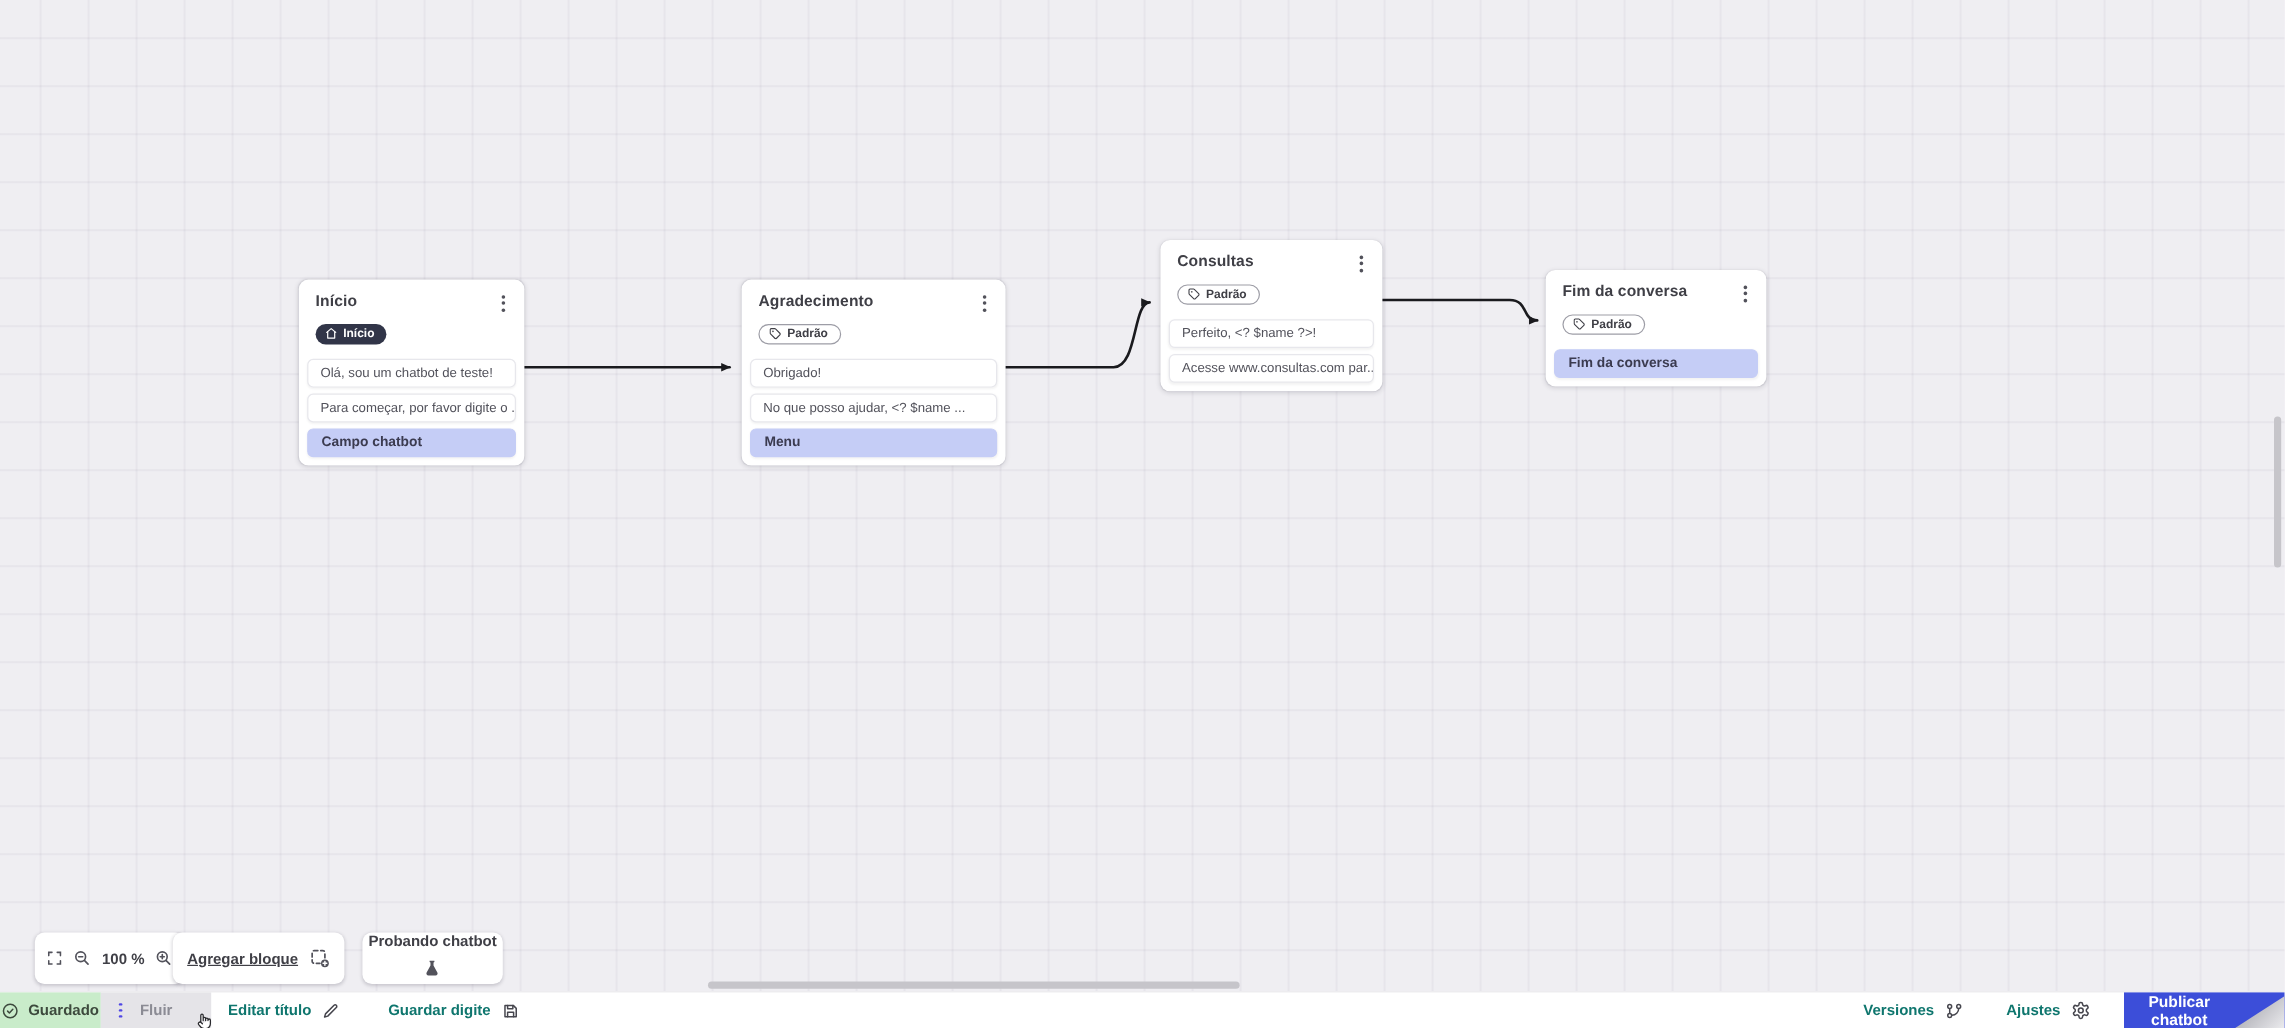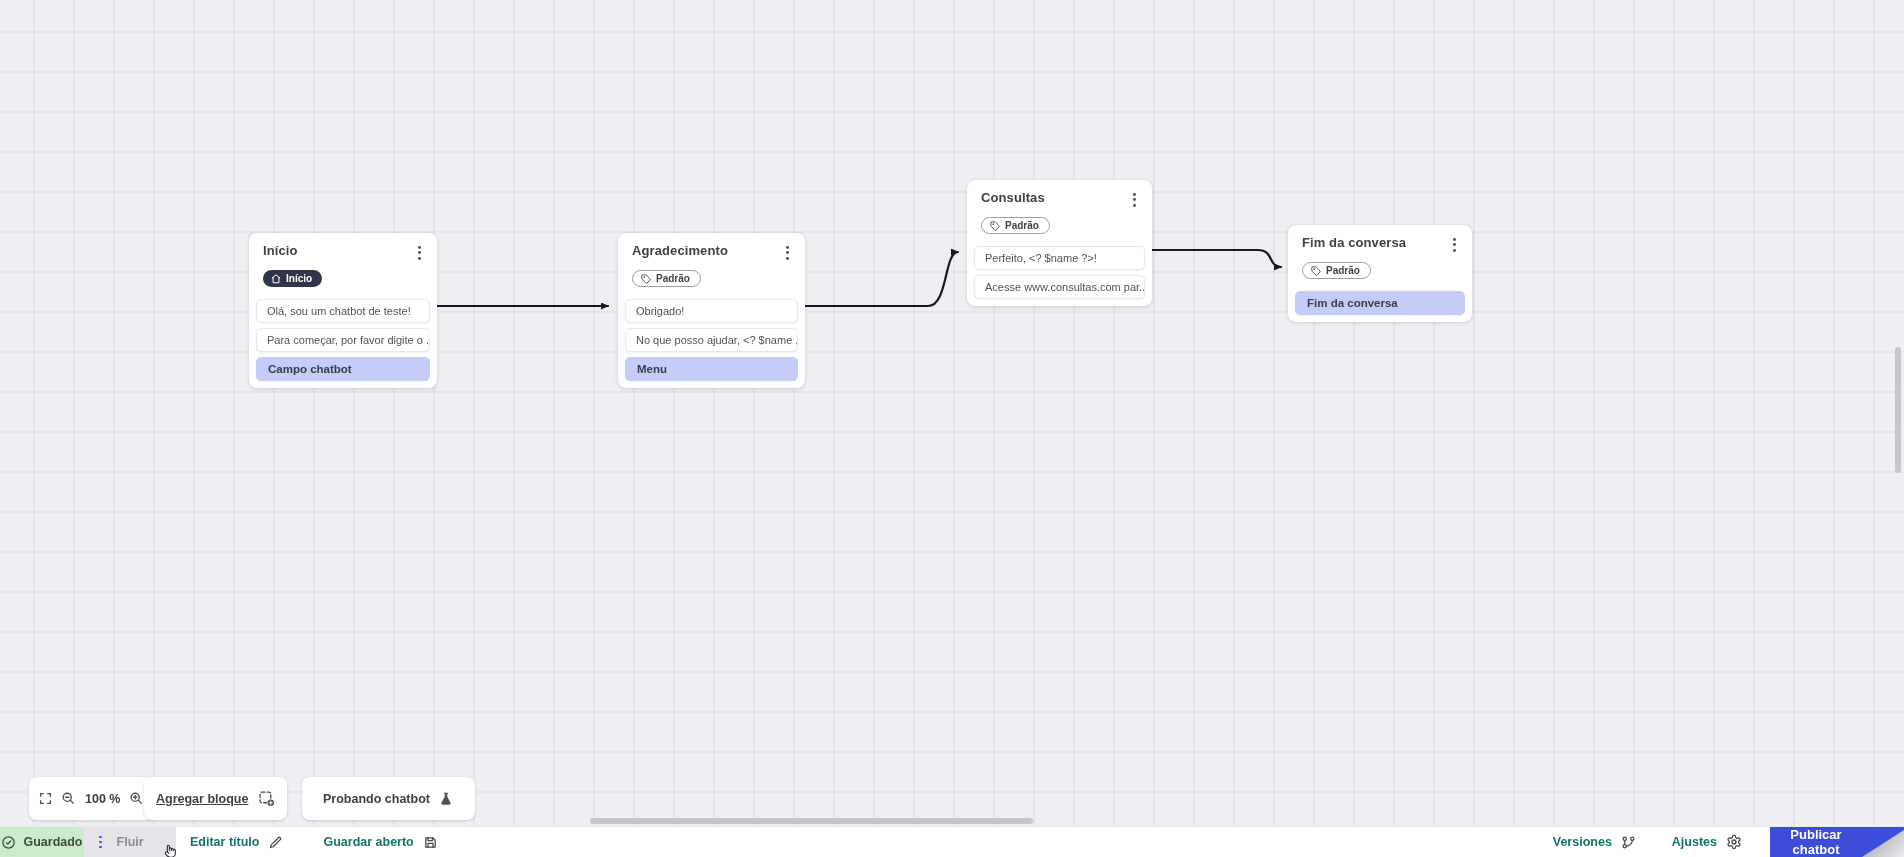--- a/index.html
+++ b/index.html
@@ -15,22 +15,22 @@
     background-position:-7px -9px;
   }
   #edges { position:absolute; inset:0; pointer-events:none; }
 
   
   .node {
     position:absolute; background:#ffffff; border-radius:8px;
     box-shadow:0 1px 4px rgba(30,25,50,0.14), 0 0 1px rgba(30,25,50,0.10);
   }
   .node-inicio        { left:249px; top:233px; width:188px; }
-  .node-agradecimento { left:618px; top:233px; width:187px; }
-  .node-consultas     { left:967px; top:180px; width:185px; }
+  .node-agradecimento { left:618px; top:233px; width:220px; }
+  .node-consultas     { left:967px; top:200px; width:185px; }
   .node-fim           { left:1288px; top:225px; width:184px; }
 
   .node-header { display:flex; justify-content:space-between; align-items:flex-start; padding:10px 10px 0 14px; }
   .node-title  { font-size:13px; font-weight:700; color:#3f3f46; letter-spacing:.1px; }
   .kebab { display:flex; flex-direction:column; gap:2.6px; align-items:center; padding:3px 6px; cursor:pointer; }
   .kebab i { width:2.8px; height:2.8px; border-radius:50%; background:#52525b; display:block; }
 
   .badge-row { padding:7px 14px 8px; }
   .badge-dark {
     display:inline-flex; align-items:center; gap:5px; background:#313548; color:#fff;
@@ -53,21 +53,21 @@
   }
 
   
   .pill {
     position:absolute; top:777px; height:43px; background:#fff; border-radius:8px;
     box-shadow:0 1px 3px rgba(25,20,45,0.18); display:flex; align-items:center;
     font-size:12.5px; font-weight:700; color:#3f3f46; cursor:default;
   }
   #zoom-pill    { left:29px;  padding:0 10px; gap:9px; }
   #add-block    { left:144px; padding:0 12px; gap:10px;text-decoration:underline; }
-  #test-chatbot { left:302px; padding:0 21px; gap:8px; }
+  #test-chatbot { left:302px; padding:0 5px; gap:8px;flex-direction:column; }
   .tool-icon { display:flex; align-items:center; color:#52525b; cursor:pointer; }
   .zoom-label { font-size:12.5px; font-weight:700; color:#3f3f46; }
 
   
   #hscroll { position:absolute; left:590px; top:818px; width:443px; height:6px; border-radius:3px; background:#c6c5ca; }
   #vscroll { position:absolute; left:1895px; top:347px; width:6px; height:126px; border-radius:3px; background:#c6c5ca; }
 
   
   #statusbar {
     position:absolute; left:0; right:0; bottom:0; height:31px; background:#ffffff;
@@ -290,21 +290,21 @@
     <div class="sb-btn" id="sb-edit">
       <span>Editar título</span>
       <span class="sb-icon">
         <svg width="15" height="15" viewBox="0 0 24 24" fill="none" stroke="currentColor" stroke-width="2" stroke-linecap="round" stroke-linejoin="round">
             <path d="M4 20l1.2-4.2L16.6 4.4a2.1 2.1 0 0 1 3 3L8.2 18.8 4 20z"></path>
           </svg>
       </span>
     </div>
 
     <div class="sb-btn" id="sb-save">
-      <span>Guardar aberto</span>
+      <span>Guardar digite</span>
       <span class="sb-icon">
         <svg width="15" height="15" viewBox="0 0 24 24" fill="none" stroke="currentColor" stroke-width="2" stroke-linecap="round" stroke-linejoin="round">
             <path d="M4.5 4.5h11l4 4v11h-15z"></path>
             <path d="M8 4.5V9h7V4.5"></path>
             <path d="M8 19.5v-6h8v6"></path>
           </svg>
       </span>
     </div>
 
     <div id="sb-right">

